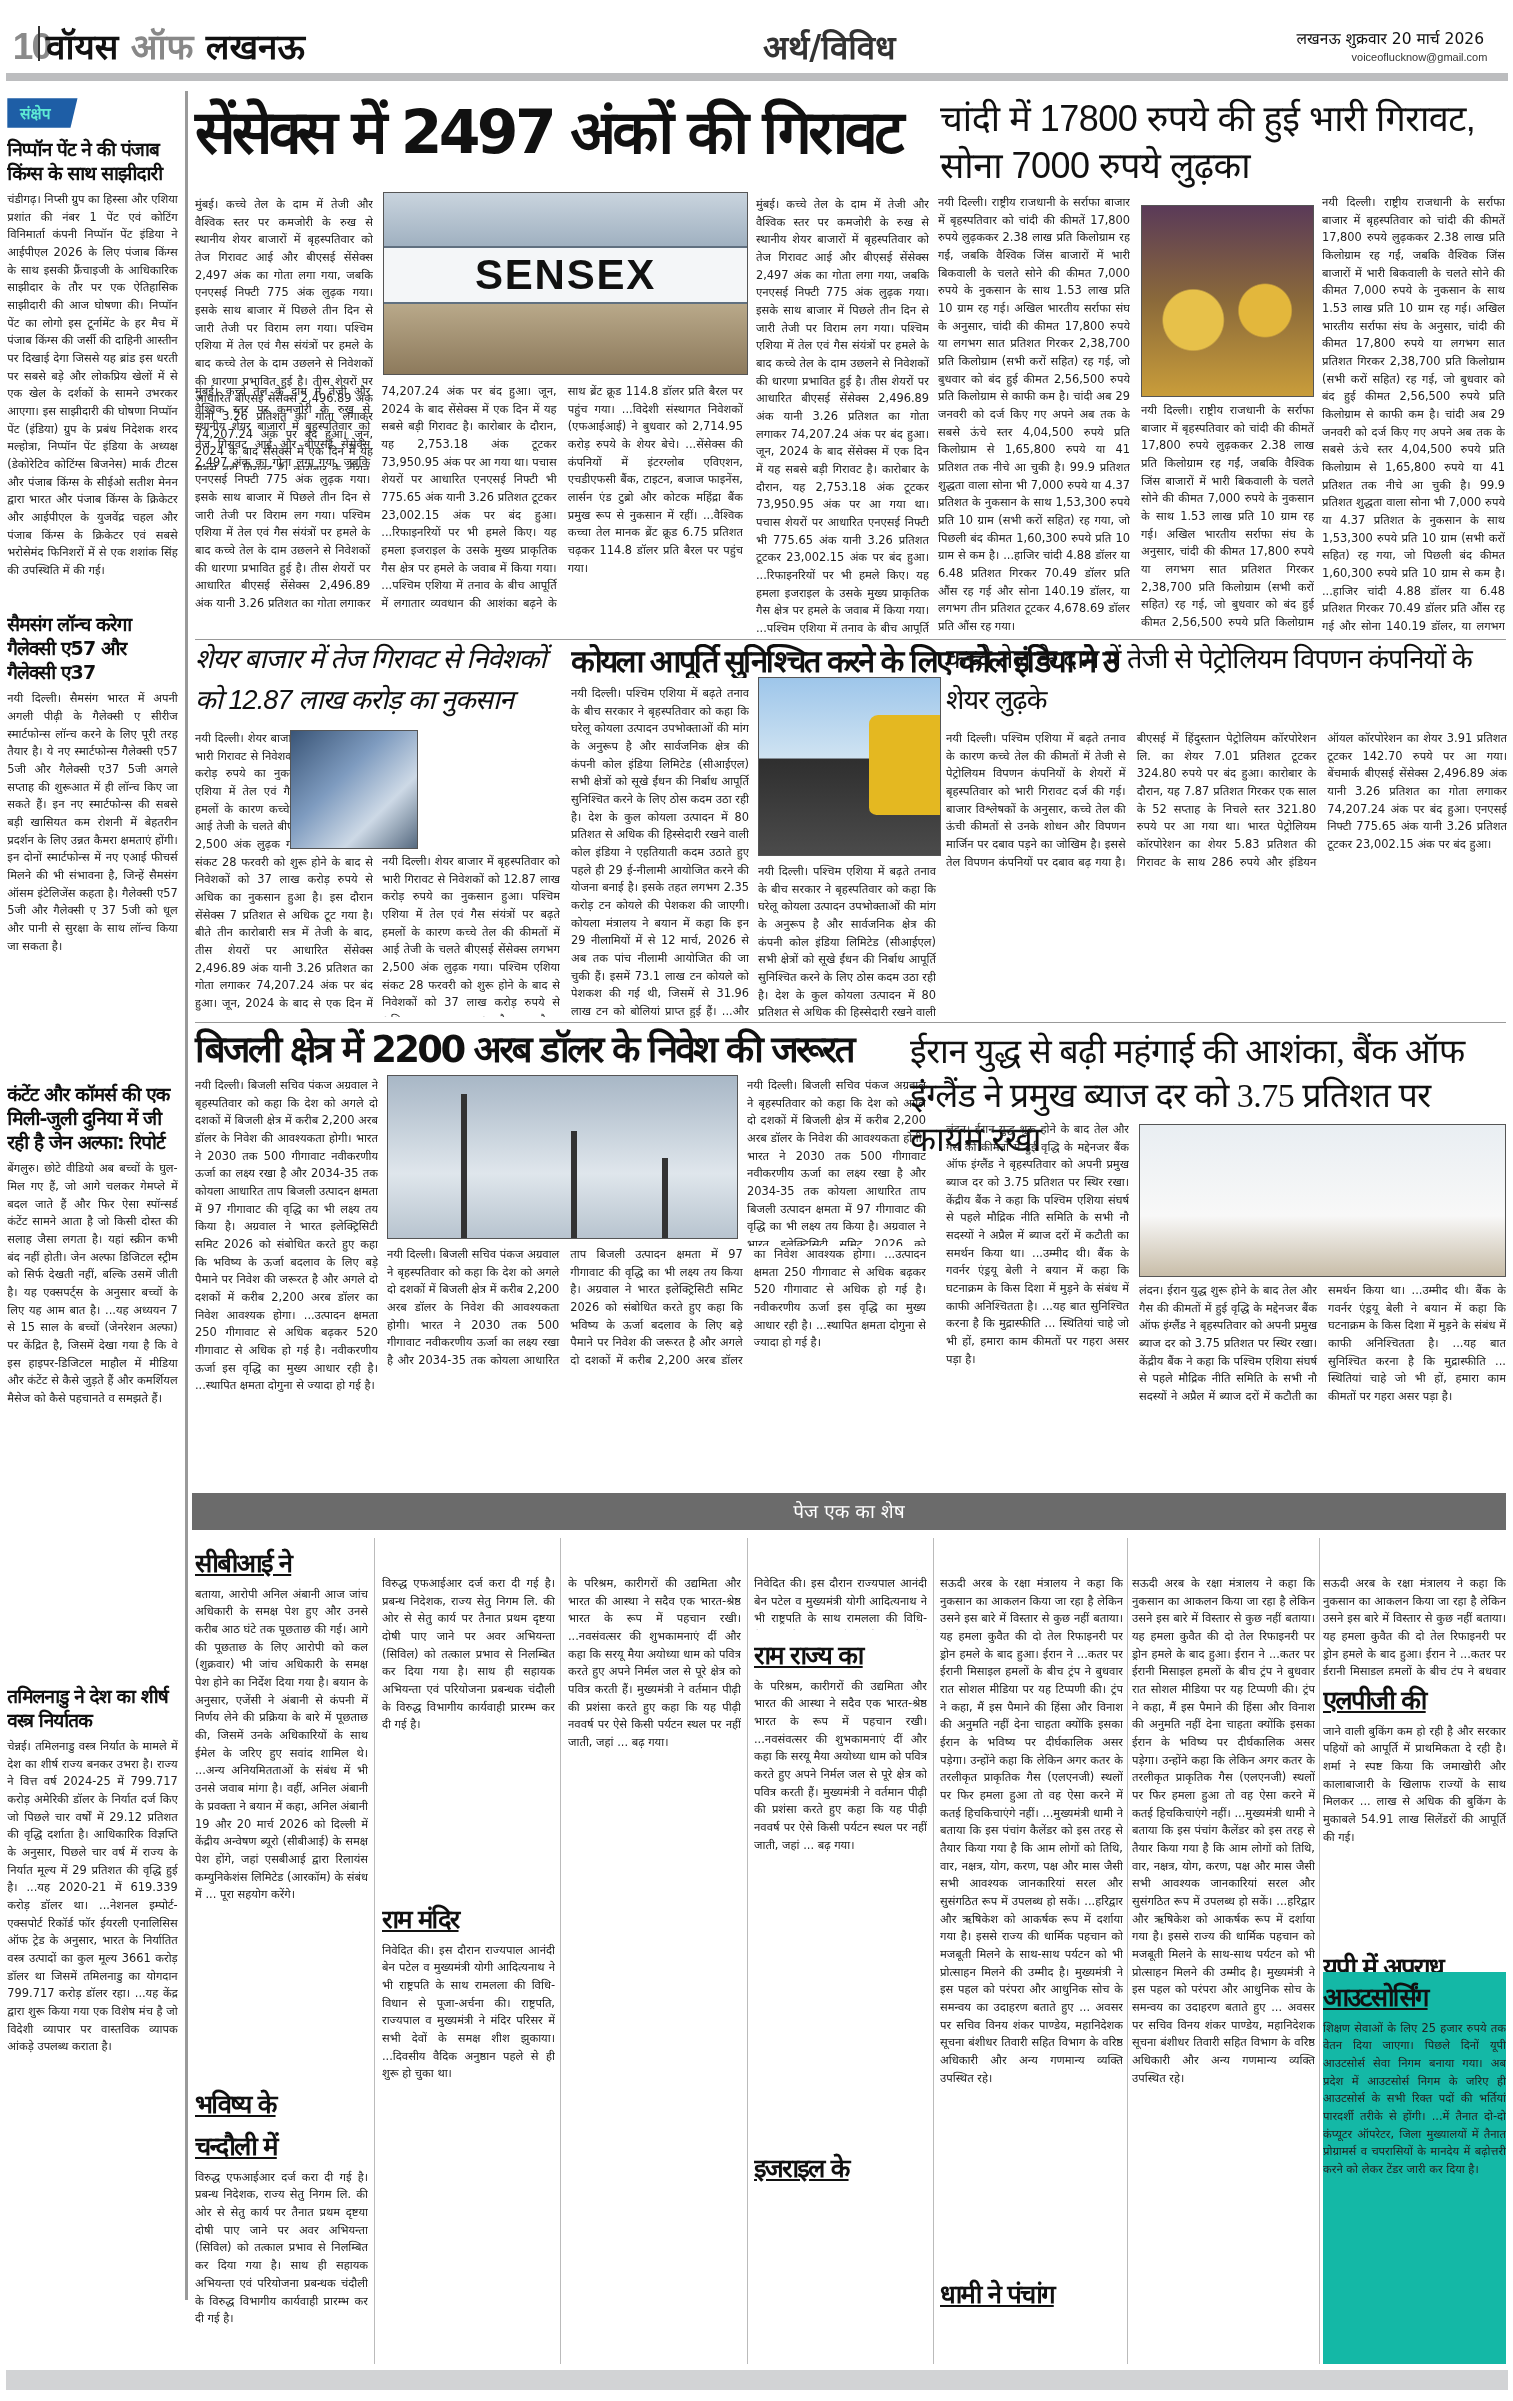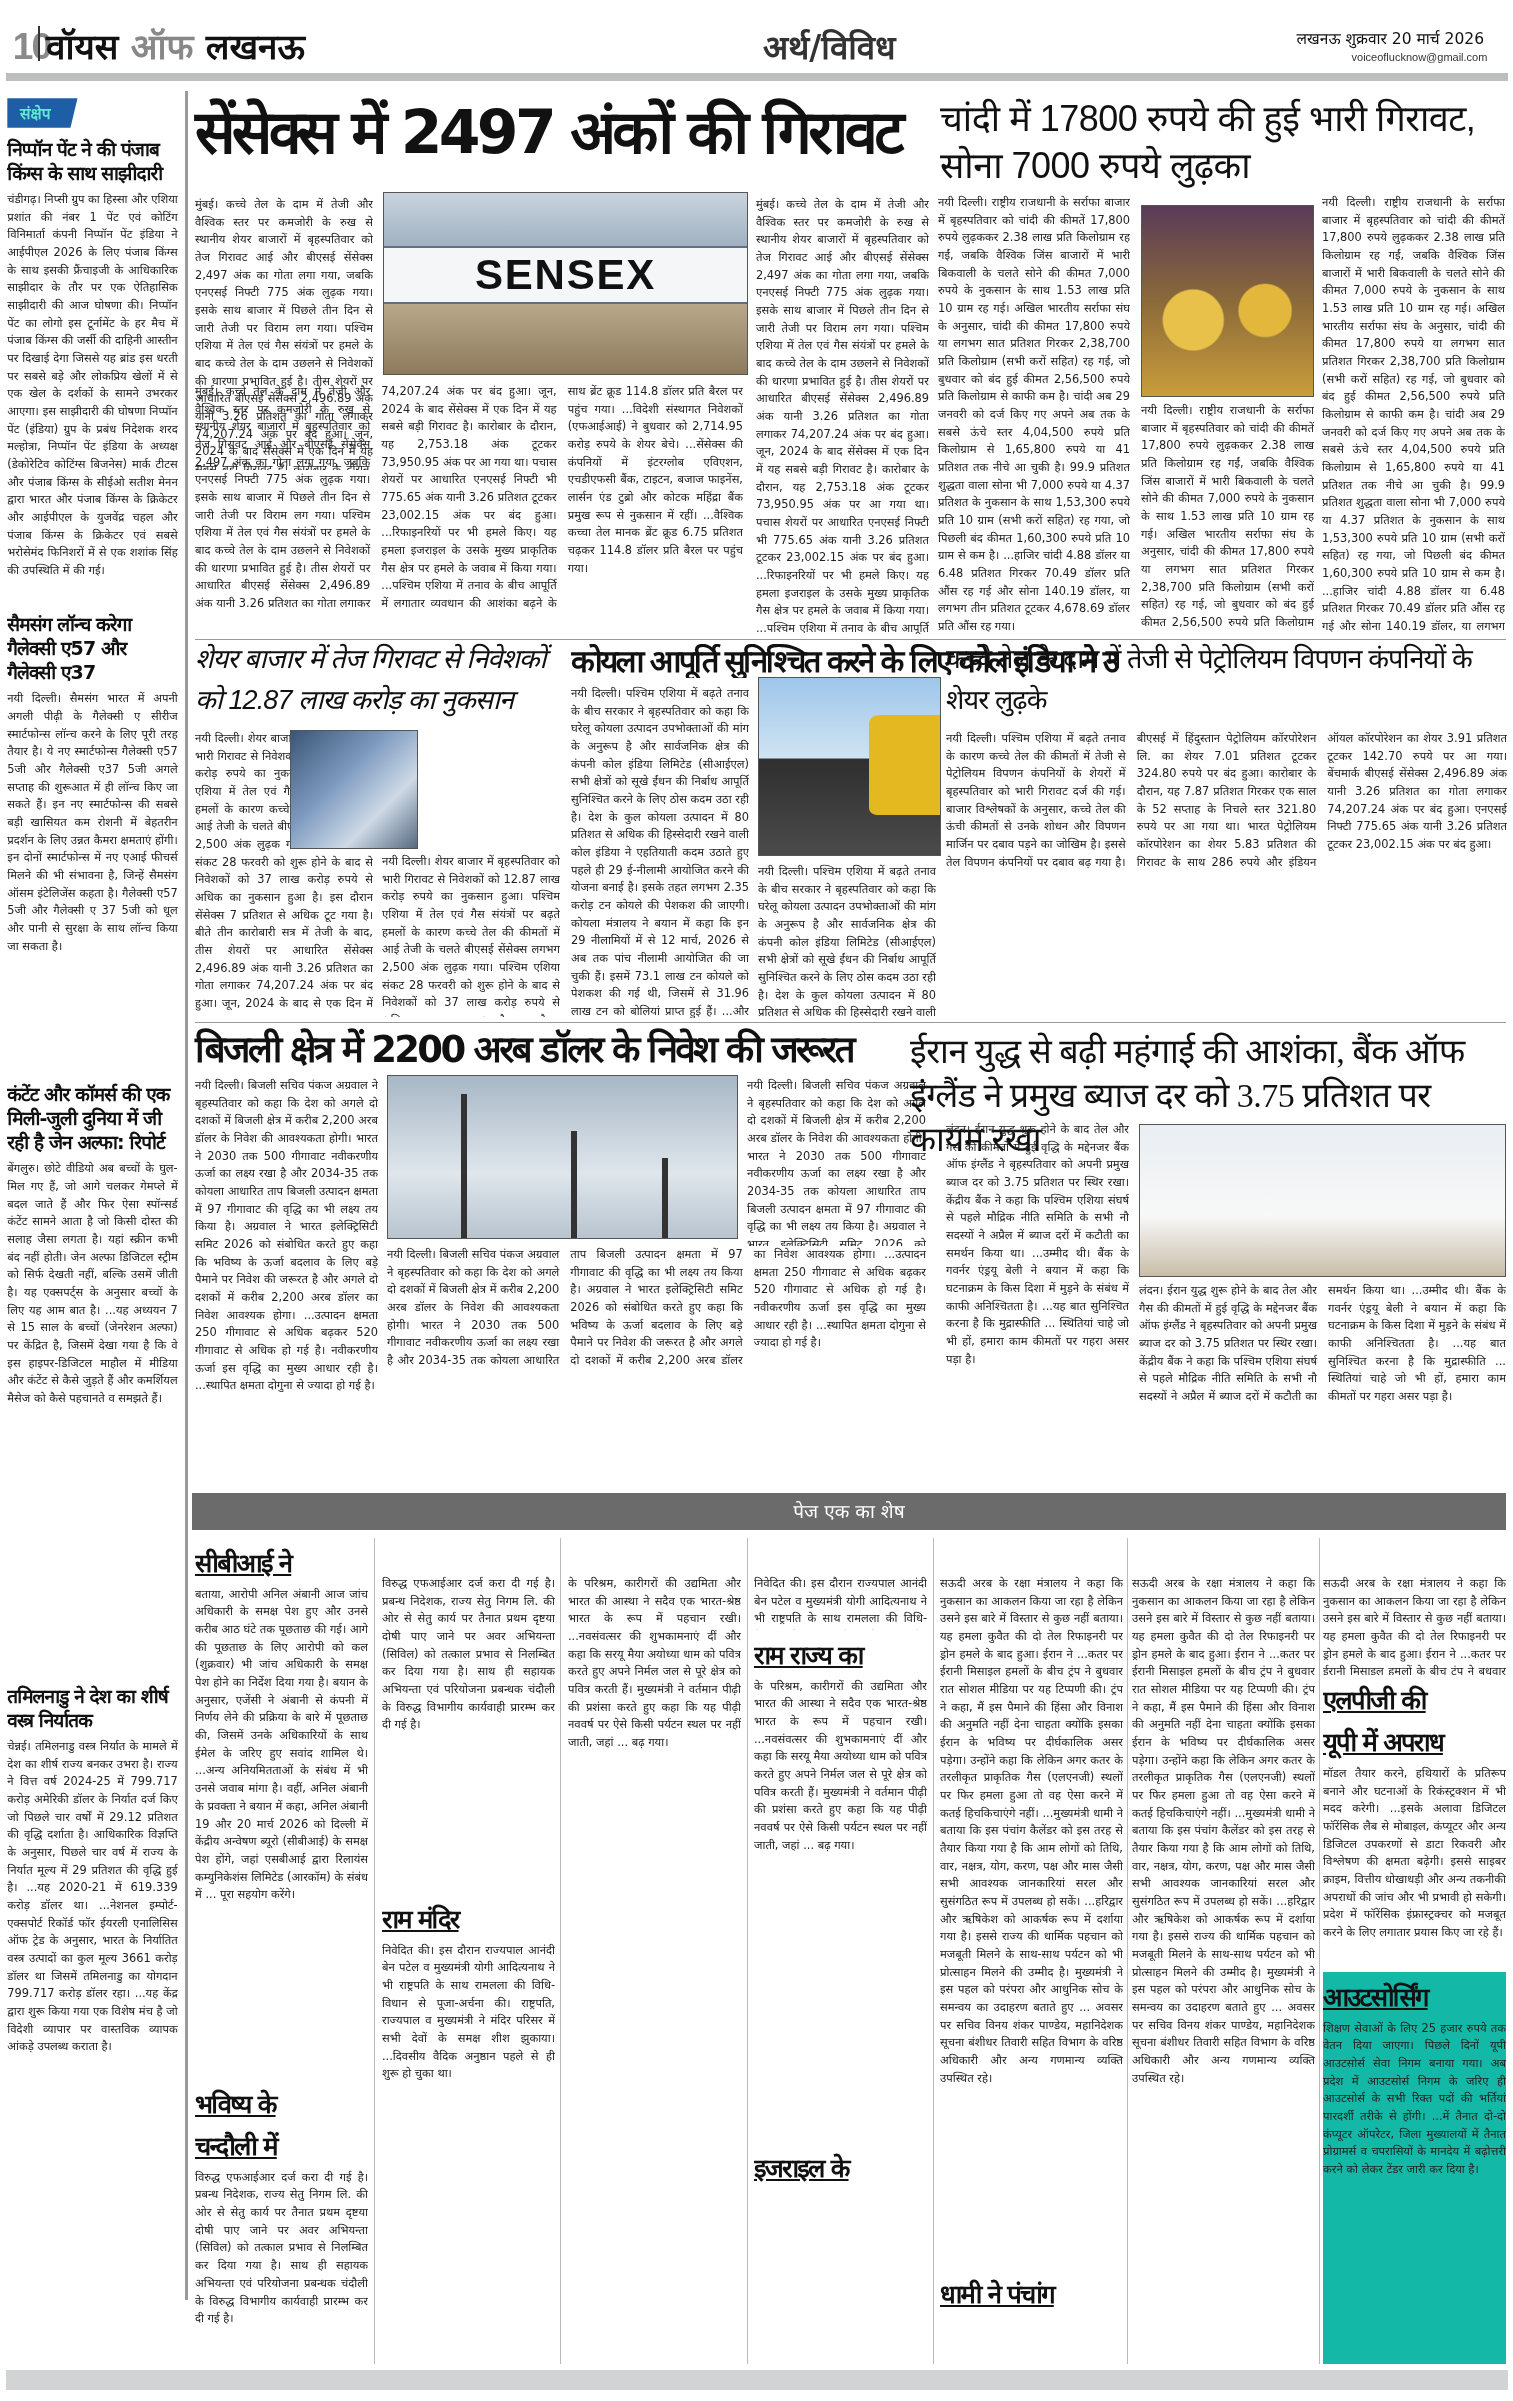--- a/index.html
+++ b/index.html
@@ -158,20 +158,21 @@
   <div class="sub-head">धामी ने पंचांग</div>
 </div>
 
 <div class="abs col" style="left:1132px;top:1538px;width:183px;height:826px;">
   <div class="body-text" style="margin-top:37px;">सऊदी अरब के रक्षा मंत्रालय ने कहा कि नुकसान का आकलन किया जा रहा है लेकिन उसने इस बारे में विस्तार से कुछ नहीं बताया। यह हमला कुवैत की दो तेल रिफाइनरी पर ड्रोन हमले के बाद हुआ। ईरान ने ...कतर पर ईरानी मिसाइल हमलों के बीच ट्रंप ने बुधवार रात सोशल मीडिया पर यह टिप्पणी की। ट्रंप ने कहा, मैं इस पैमाने की हिंसा और विनाश की अनुमति नहीं देना चाहता क्योंकि इसका ईरान के भविष्य पर दीर्घकालिक असर पड़ेगा। उन्होंने कहा कि लेकिन अगर कतर के तरलीकृत प्राकृतिक गैस (एलएनजी) स्थलों पर फिर हमला हुआ तो वह ऐसा करने में कतई हिचकिचाएंगे नहीं। ...मुख्यमंत्री धामी ने बताया कि इस पंचांग कैलेंडर को इस तरह से तैयार किया गया है कि आम लोगों को तिथि, वार, नक्षत्र, योग, करण, पक्ष और मास जैसी सभी आवश्यक जानकारियां सरल और सुसंगठित रूप में उपलब्ध हो सकें। ...हरिद्वार और ऋषिकेश को आकर्षक रूप में दर्शाया गया है। इससे राज्य की धार्मिक पहचान को मजबूती मिलने के साथ-साथ पर्यटन को भी प्रोत्साहन मिलने की उम्मीद है। मुख्यमंत्री ने इस पहल को परंपरा और आधुनिक सोच के समन्वय का उदाहरण बताते हुए ... अवसर पर सचिव विनय शंकर पाण्डेय, महानिदेशक सूचना बंशीधर तिवारी सहित विभाग के वरिष्ठ अधिकारी और अन्य गणमान्य व्यक्ति उपस्थित रहे।</div>
 </div>
 
 <div class="abs col" style="left:1323px;top:1538px;width:183px;height:826px;">
   <div class="body-text" style="height:100px;overflow:hidden;margin-top:37px;">सऊदी अरब के रक्षा मंत्रालय ने कहा कि नुकसान का आकलन किया जा रहा है लेकिन उसने इस बारे में विस्तार से कुछ नहीं बताया। यह हमला कुवैत की दो तेल रिफाइनरी पर ड्रोन हमले के बाद हुआ। ईरान ने ...कतर पर ईरानी मिसाइल हमलों के बीच ट्रंप ने बुधवार रात सोशल मीडिया पर यह टिप्पणी की। ट्रंप ने कहा, मैं इस पैमाने की हिंसा और विनाश की अनुमति नहीं देना चाहता क्योंकि इसका ईरान के भविष्य पर दीर्घकालिक असर पड़ेगा। उन्होंने कहा कि लेकिन अगर कतर के तरलीकृत प्राकृतिक गैस (एलएनजी) स्थलों पर फिर हमला हुआ तो वह ऐसा करने में कतई हिचकिचाएंगे नहीं। ...मुख्यमंत्री धामी ने बताया कि इस पंचांग कैलेंडर को इस तरह से तैयार किया गया है कि आम लोगों को तिथि, वार, नक्षत्र, योग, करण, पक्ष और मास जैसी सभी आवश्यक जानकारियां सरल और सुसंगठित रूप में उपलब्ध हो सकें। ...हरिद्वार और ऋषिकेश को आकर्षक रूप में दर्शाया गया है। इससे राज्य की धार्मिक पहचान को मजबूती मिलने के साथ-साथ पर्यटन को भी प्रोत्साहन मिलने की उम्मीद है। मुख्यमंत्री ने इस पहल को परंपरा और आधुनिक सोच के समन्वय का उदाहरण बताते हुए ... अवसर पर सचिव विनय शंकर पाण्डेय, महानिदेशक सूचना बंशीधर तिवारी सहित विभाग के वरिष्ठ अधिकारी और अन्य गणमान्य व्यक्ति उपस्थित रहे।</div>
   <div class="sub-head">एलपीजी की</div>
+  <div class="body-text" style="height:219px;overflow:hidden;">जाने वाली बुकिंग कम हो रही है और सरकार पहियों को आपूर्ति में प्राथमिकता दे रही है। शर्मा ने स्पष्ट किया कि जमाखोरी और कालाबाजारी के खिलाफ राज्यों के साथ मिलकर ... लाख से अधिक की बुकिंग के मुकाबले 54.91 लाख सिलेंडरों की आपूर्ति की गई।</div>
   <div class="sub-head">यूपी में अपराध</div>
   <div class="body-text">मॉडल तैयार करने, हथियारों के प्रतिरूप बनाने और घटनाओं के रिकंस्ट्रक्शन में भी मदद करेगी। ...इसके अलावा डिजिटल फॉरेंसिक लैब से मोबाइल, कंप्यूटर और अन्य डिजिटल उपकरणों से डाटा रिकवरी और विश्लेषण की क्षमता बढ़ेगी। इससे साइबर क्राइम, वित्तीय धोखाधड़ी और अन्य तकनीकी अपराधों की जांच और भी प्रभावी हो सकेगी। प्रदेश में फॉरेंसिक इंफ्रास्ट्रक्चर को मजबूत करने के लिए लगातार प्रयास किए जा रहे हैं।</div>
 </div>
 
 <div class="abs col" style="left:1323px;top:1972px;width:183px;height:392px;background:#14b8a6;">
   <div class="sub-head">आउटसोर्सिंग</div>
   <div class="body-text">शिक्षण सेवाओं के लिए 25 हजार रुपये तक वेतन दिया जाएगा। पिछले दिनों यूपी आउटसोर्स सेवा निगम बनाया गया। अब प्रदेश में आउटसोर्स निगम के जरिए ही आउटसोर्स के सभी रिक्त पदों की भर्तियां पारदर्शी तरीके से होंगी। ...में तैनात दो-दो कंप्यूटर ऑपरेटर, जिला मुख्यालयों में तैनात प्रोग्रामर्स व चपरासियों के मानदेय में बढ़ोत्तरी करने को लेकर टेंडर जारी कर दिया है।</div>
 </div>
 
 <div class="vrule" style="left:374px;top:1538px;height:826px;"></div>

